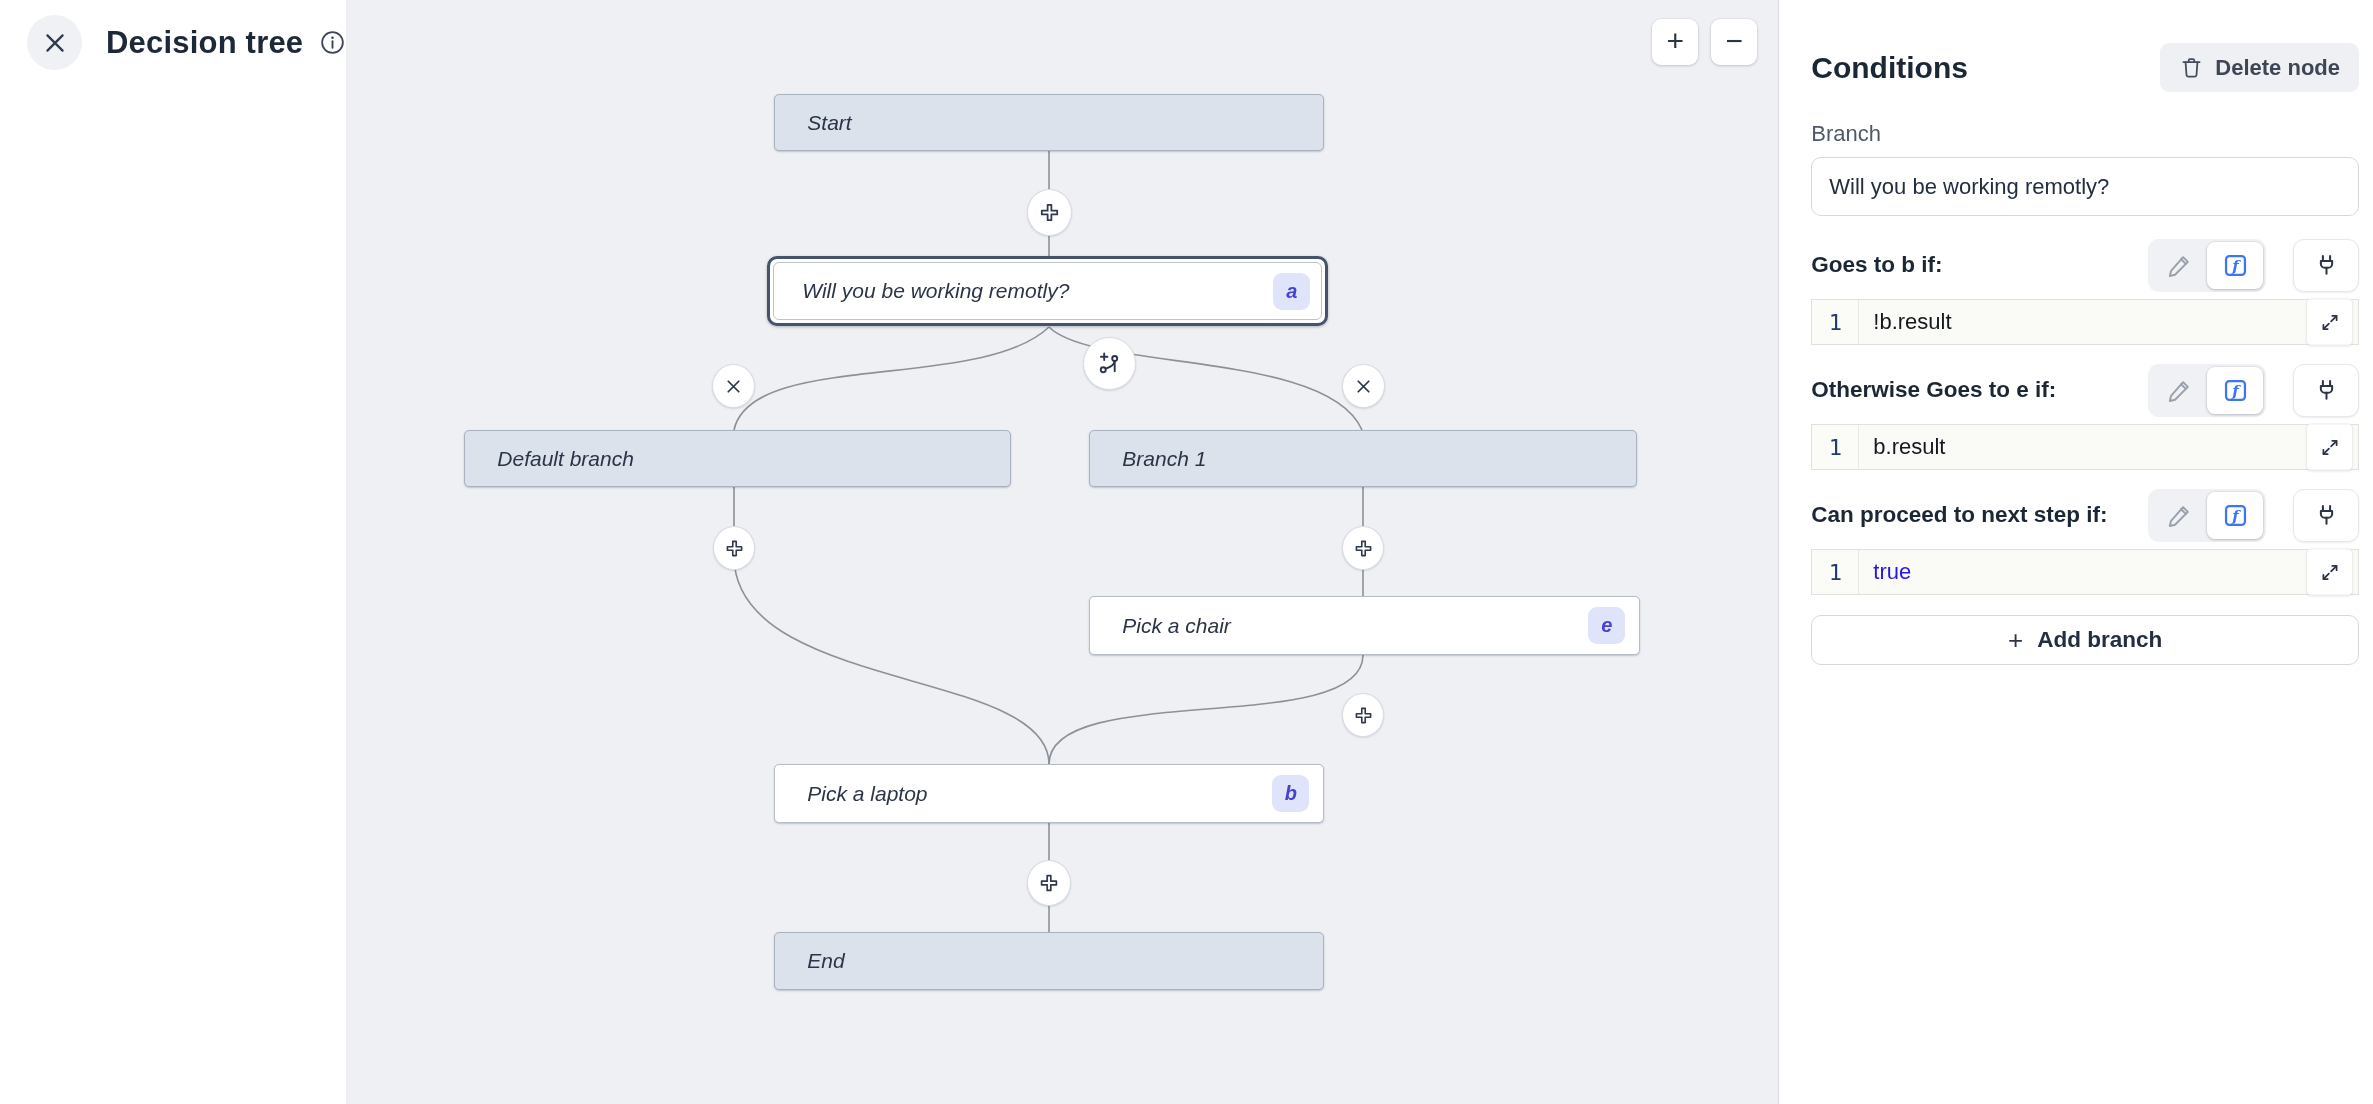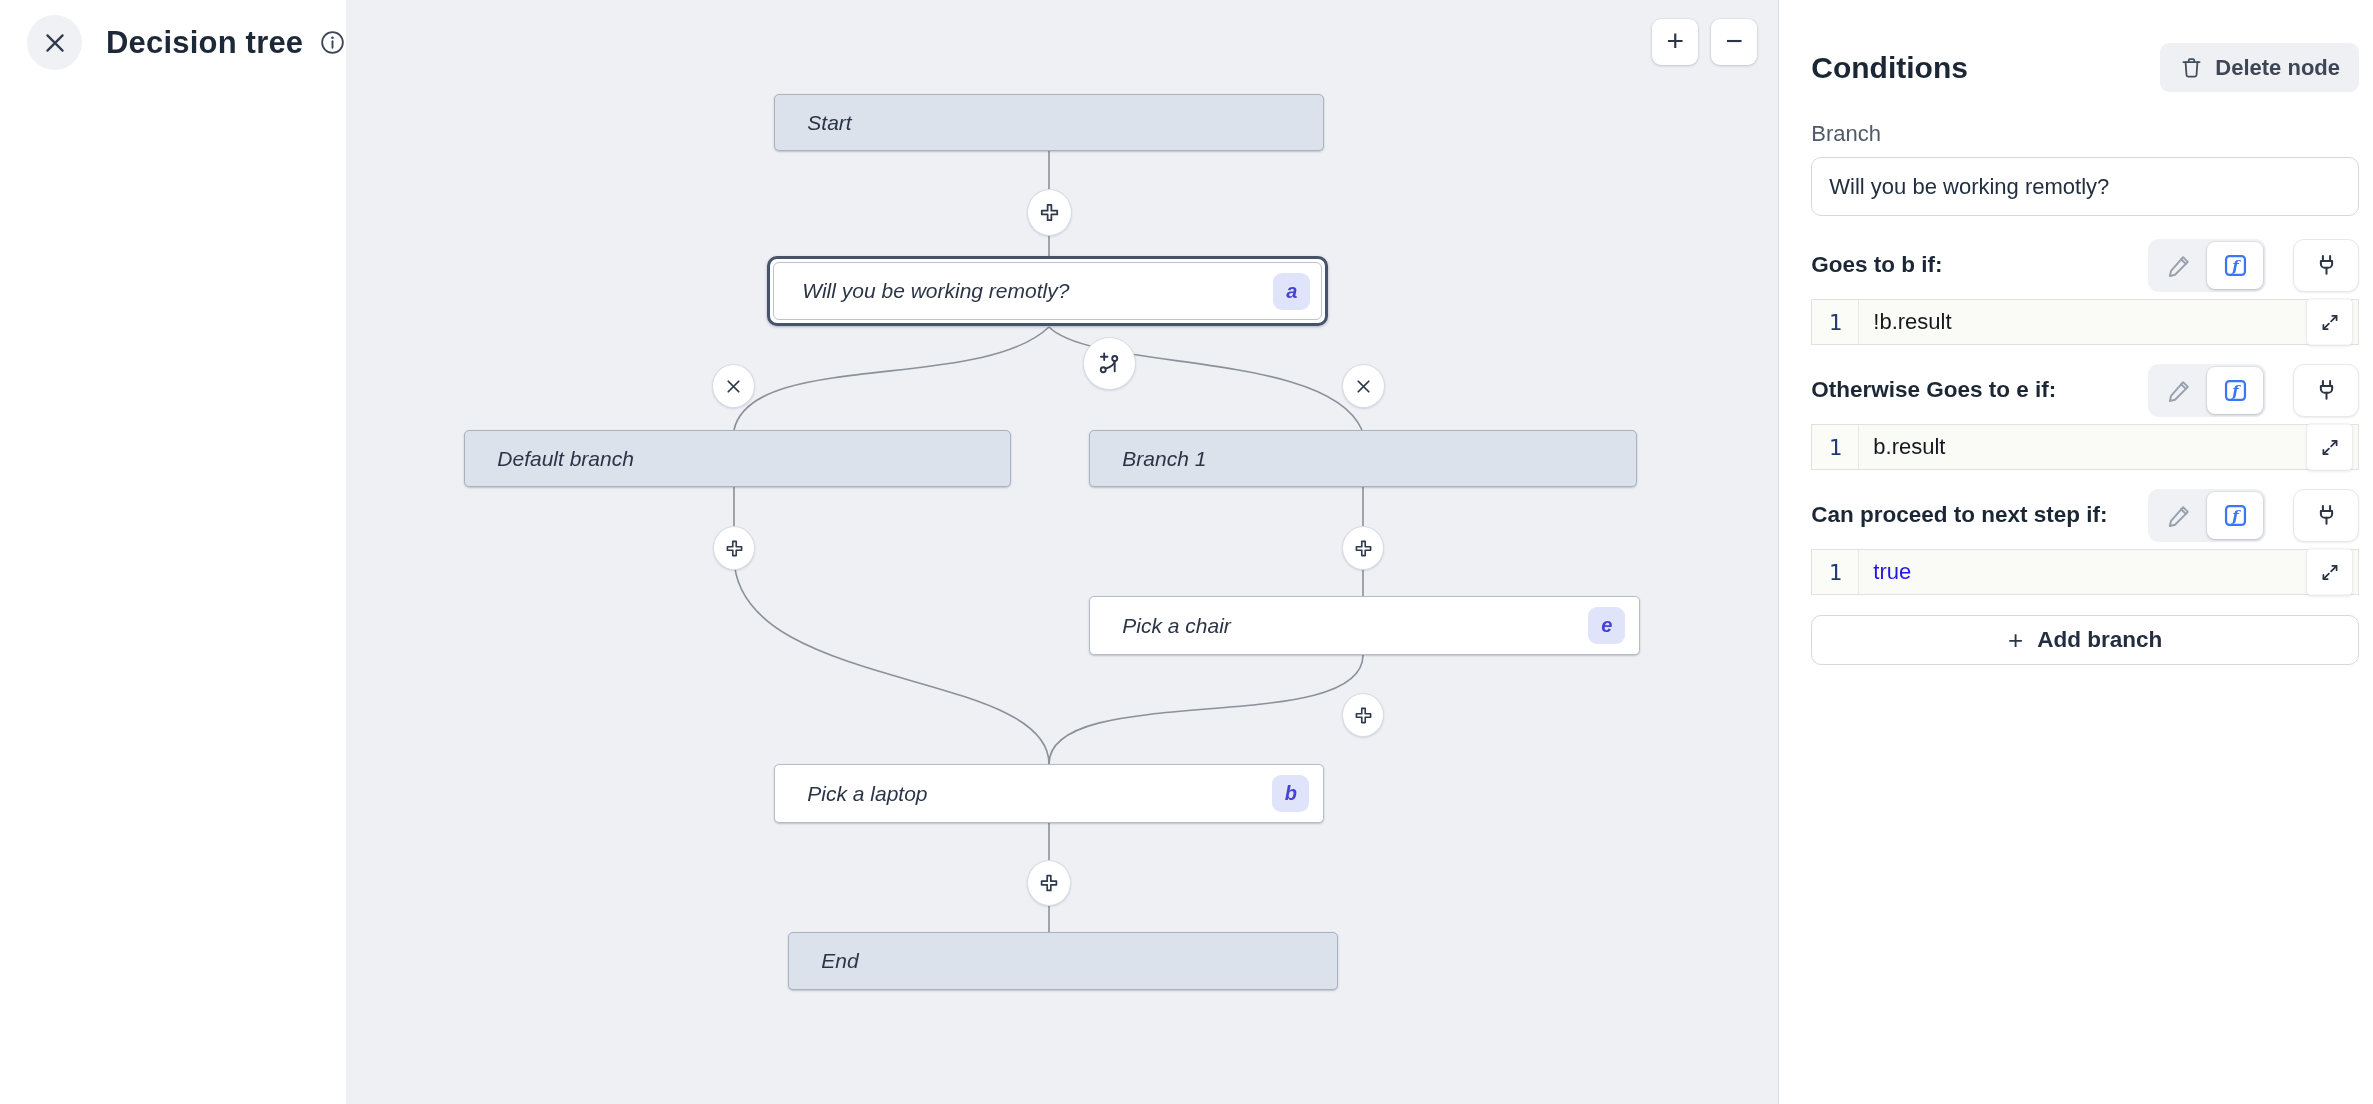--- a/index.html
+++ b/index.html
@@ -129,21 +129,21 @@
         <span class="spacer"></span>
         <span class="badge">e</span>
       </div>
 
       <div class="node white" style="left:428px; top:764px; width:550px; height:59px;">
         <span class="nlabel">Pick a laptop</span>
         <span class="spacer"></span>
         <span class="badge">b</span>
       </div>
 
-      <div class="node" style="left:442px; top:932px; width:550px; height:58px;">
+      <div class="node" style="left:428px; top:932px; width:550px; height:58px;">
         <span class="nlabel">End</span>
       </div>
 
       <div class="connector" style="left:681px; top:189px; width:45px; height:47px;">
         <span style="display:flex">
           <svg width="25" height="25" viewBox="0 0 24 24">
               <path d="M10.2 4.6 h3.6 v5.6 h5.6 v3.6 h-5.6 v5.6 h-3.6 v-5.6 H4.6 v-3.6 h5.6 Z" fill="#fff" stroke="#2f3a4d" stroke-width="1.7" stroke-linejoin="round"></path>
             </svg>
         </span>
       </div>

